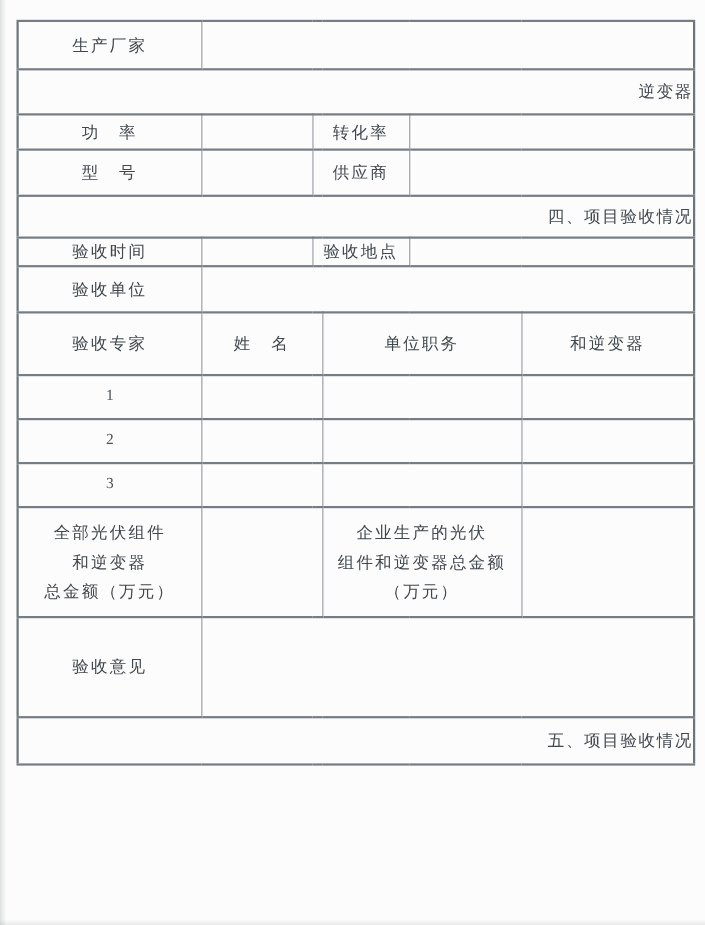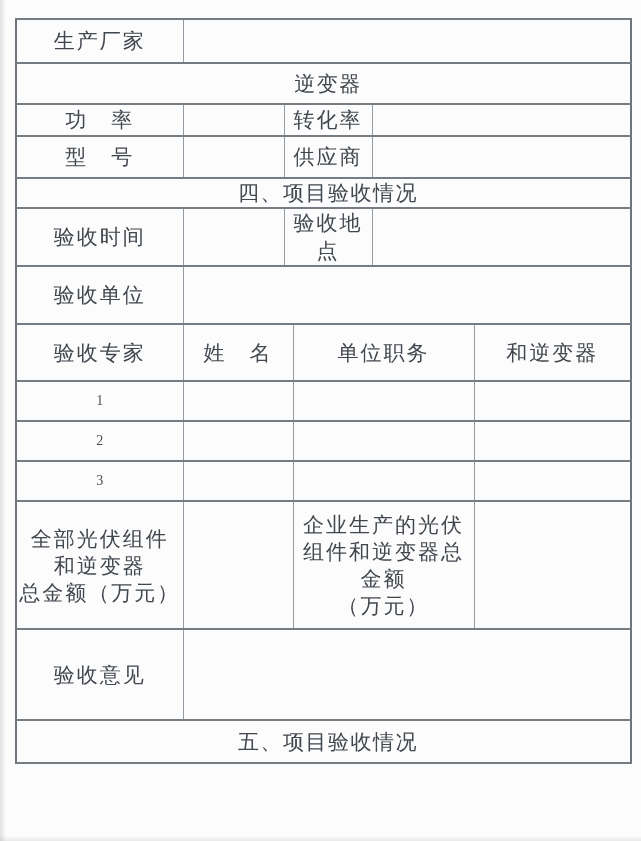--- a/index.html
+++ b/index.html
@@ -30,29 +30,29 @@
     border-collapse:collapse;
     table-layout:fixed;
     border:2px solid #6d747b;
   }
   td{
     border-left:1px solid #949aa1;
     border-right:1px solid #949aa1;
     border-top:2px solid #757c84;
     border-bottom:2px solid #757c84;
     color:#41474e;
-    font-size:21px;
+    font-size:15px;
     letter-spacing:2px;
     text-align:center;
     vertical-align:middle;
     padding:0;
     overflow:hidden;
   }
   td.section{
-    text-align:center;
+    text-align:right;
     padding-left:9px;
     letter-spacing:1.5px;
   }
   td.num{
     font-family:"Liberation Serif","DejaVu Serif",serif;
     font-size:14px;
     letter-spacing:0;
     color:#4b5157;
   }
   .multiline div{line-height:27px;}
@@ -88,32 +88,32 @@
       <td colspan="2"></td>
     </tr>
 
     <tr style="height:42px">
       <td>型　号</td>
       <td></td>
       <td colspan="2">供应商</td>
       <td colspan="2"></td>
     </tr>
 
-    <tr style="height:28px">
+    <tr style="height:38px">
       <td colspan="6" class="section">四、项目验收情况</td>
     </tr>
 
     <tr style="height:26px">
       <td>验收时间</td>
       <td></td>
       <td colspan="2">验收地点</td>
       <td colspan="2"></td>
     </tr>
 
-    <tr style="height:58px">
+    <tr style="height:42px">
       <td>验收单位</td>
       <td colspan="5"></td>
     </tr>
 
     <tr style="height:57px">
       <td>验收专家</td>
       <td colspan="2">姓　名</td>
       <td colspan="2">单位职务</td>
       <td>和逆变器</td>
     </tr>
@@ -132,21 +132,21 @@
       <td></td>
     </tr>
 
     <tr style="height:40px">
       <td class="num">3</td>
       <td colspan="2"></td>
       <td colspan="2"></td>
       <td></td>
     </tr>
 
-    <tr style="height:128px">
+    <tr style="height:100px">
       <td class="multiline">
         <div>全部光伏组件</div>
         <div>和逆变器</div>
         <div>总金额（万元）</div>
       </td>
       <td colspan="2"></td>
       <td colspan="2" class="multiline">
         <div>企业生产的光伏</div>
         <div>组件和逆变器总金额</div>
         <div>（万元）</div>

